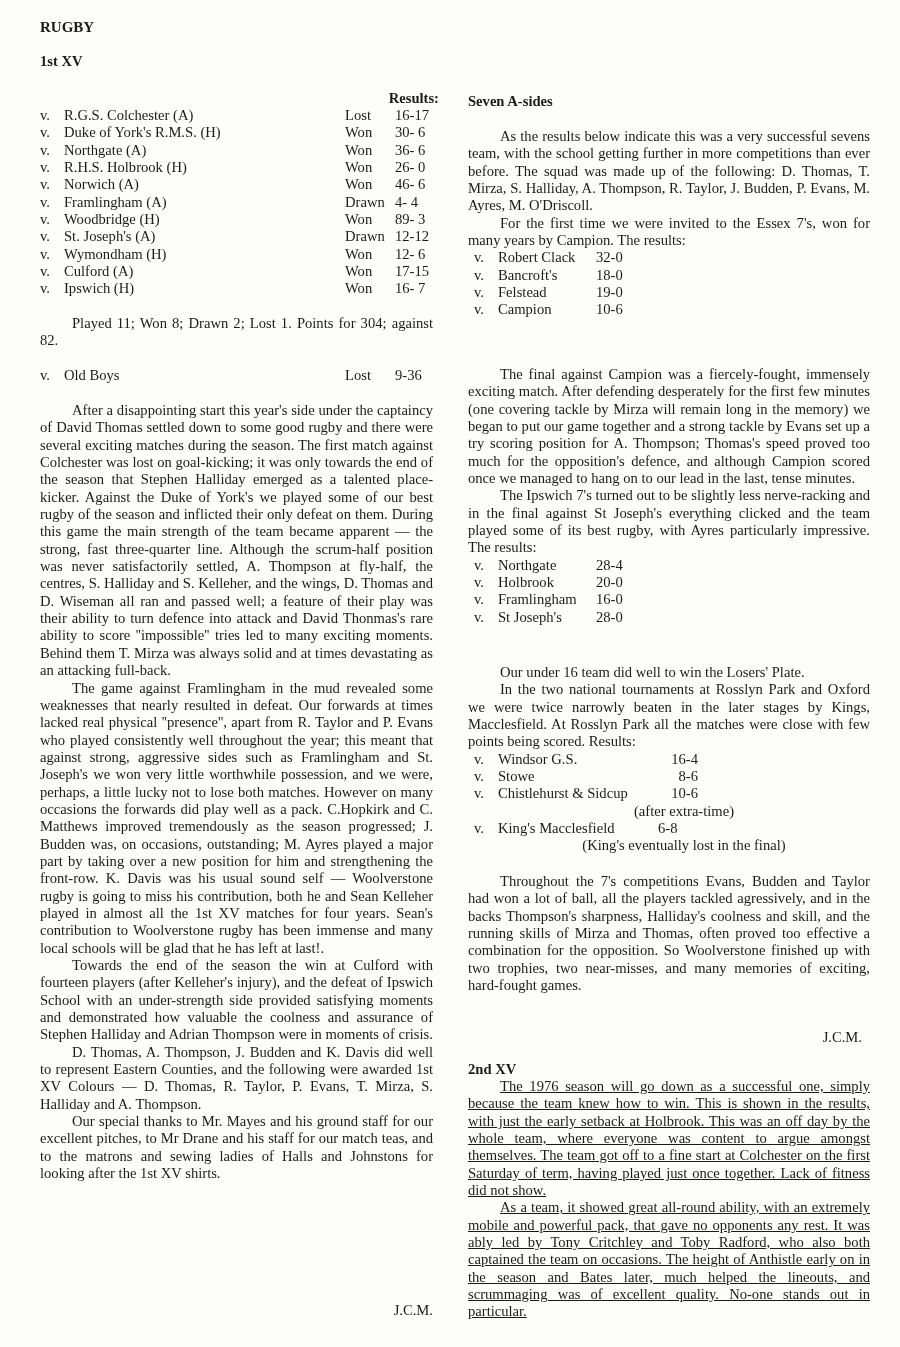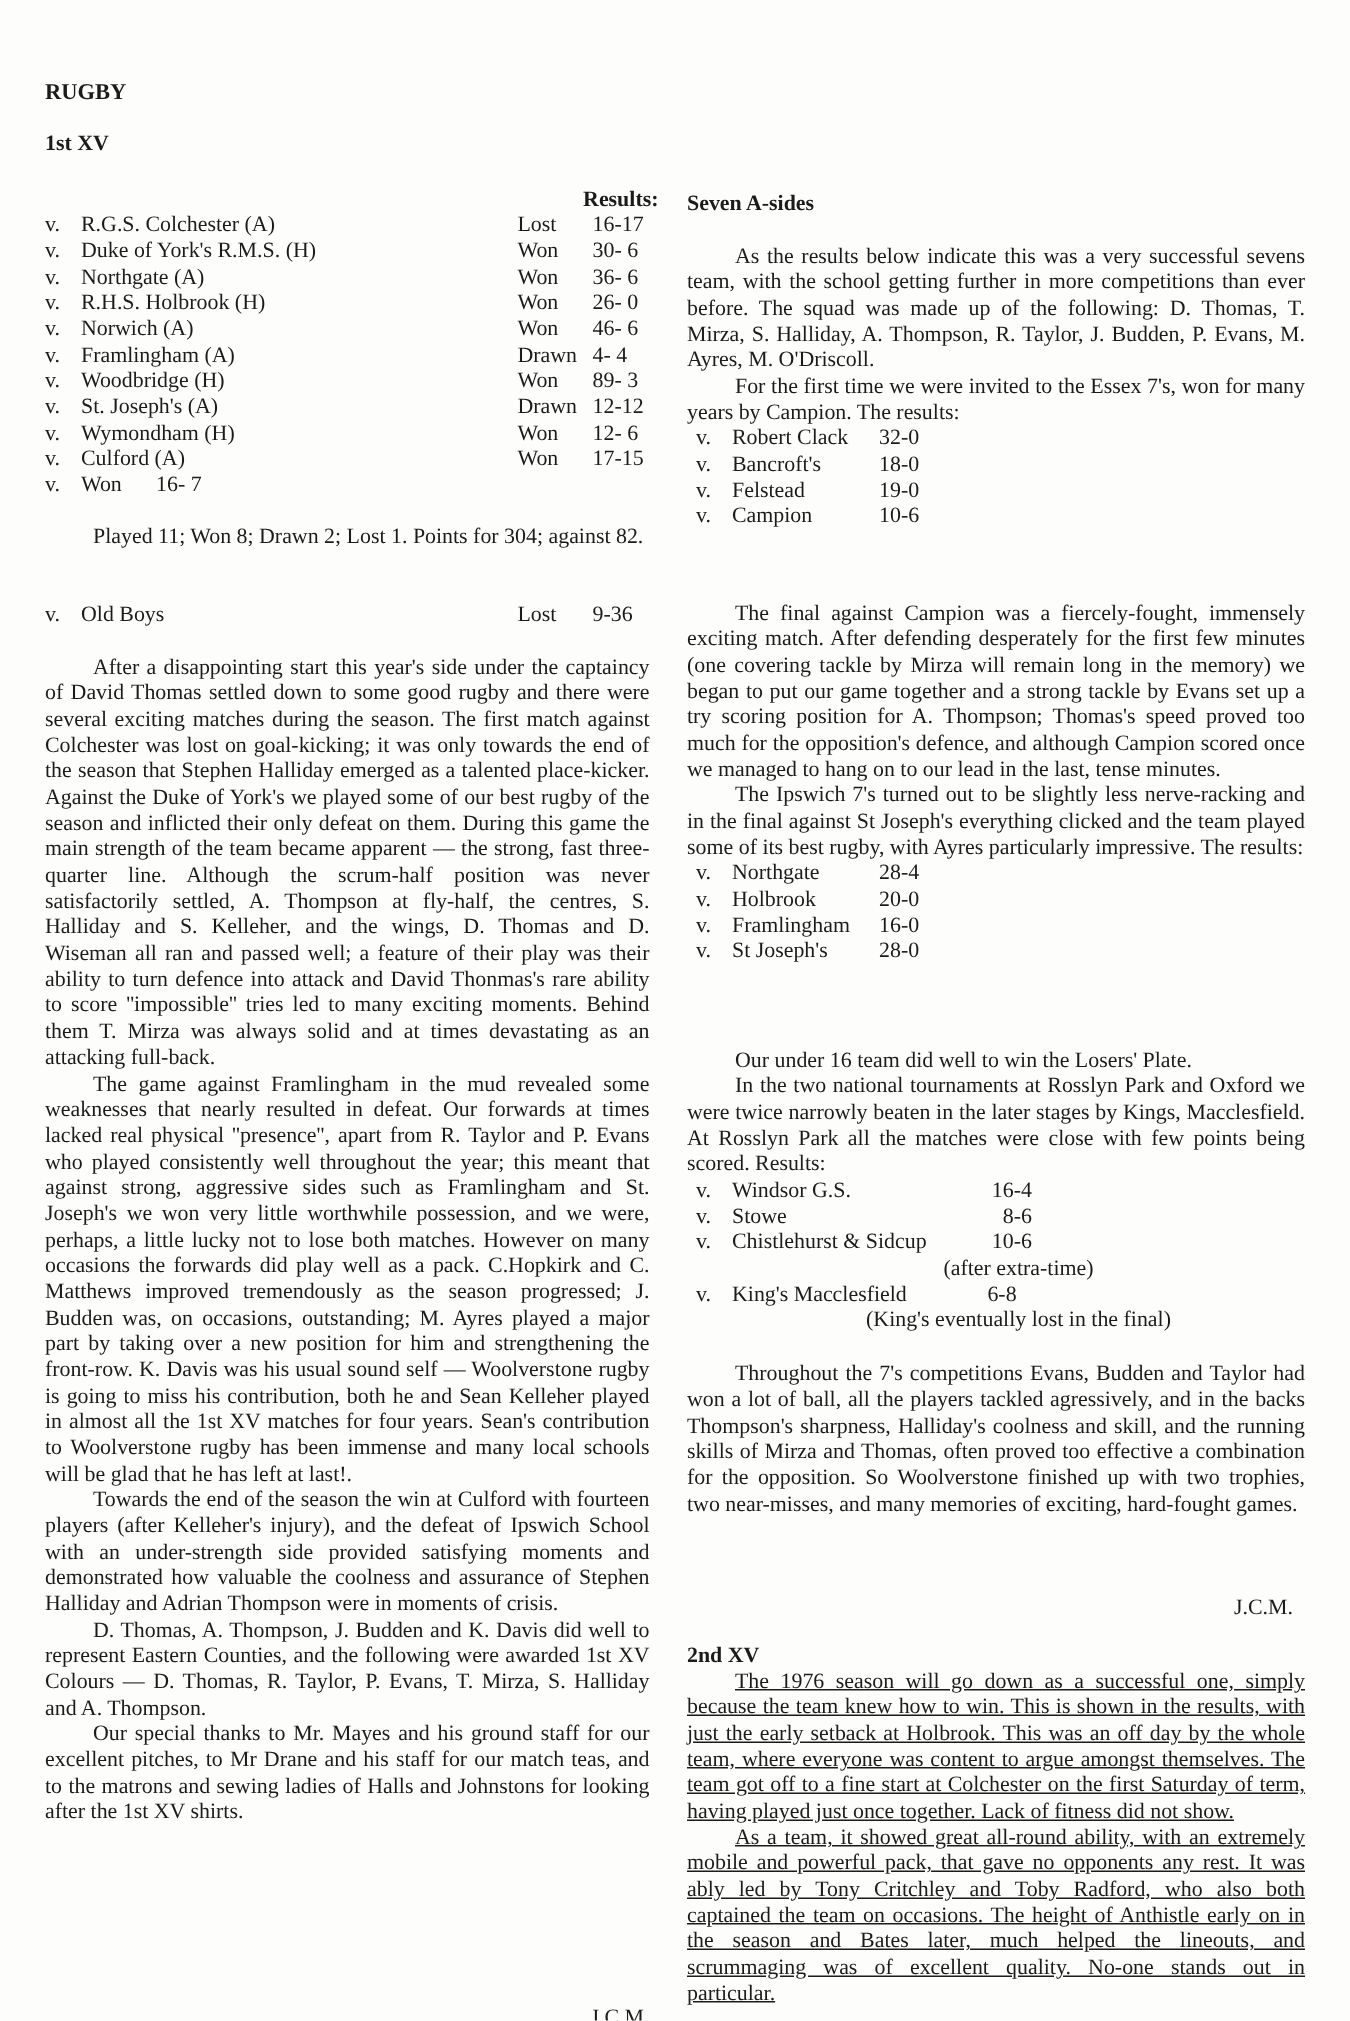--- a/index.html
+++ b/index.html
@@ -1,21 +1,21 @@
 <!DOCTYPE html>
 <html><head>
 <meta charset="utf-8">
 <style>
   html, body { margin:0; padding:0; background:#fdfdfb; }
   body { width:900px; height:1347px; position:relative; overflow:hidden;
          font-family:"Liberation Serif","DejaVu Serif",serif; color:#1b1b1b; }
   .col { position:absolute; font-size:14.6px; line-height:17.35px; }
   #left { left:28px; top:0; width:411px; }
   #right { left:456px; top:0; width:414px; }
-  .abs { position:absolute; left:2px; right:0;margin-top:35px; }
+  .abs { position:absolute; left:12px; right:0; }
   .h1 { font-weight:bold; font-size:15px; }
   .bold { font-weight:bold; }
   p { margin:0; text-align:justify; }
   p.ind { text-indent:32px; }
   .res-row { display:flex; height:17.35px; white-space:nowrap; }
   .res-row .v { width:24px; }
   .res-row .opp { flex:1; }
   .res-row .outc { width:50px; }
   .res-row .score { width:38px; text-align:left; }
   .s7 { display:flex; white-space:nowrap; height:17.35px; }
@@ -89,20 +89,21 @@
         <span class="score">12- 6</span>
       </div>
     <div class="res-row">
         <span class="v">v.</span>
         <span class="opp">Culford (A)</span>
         <span class="outc">Won</span>
         <span class="score">17-15</span>
       </div>
     <div class="res-row">
         <span class="v">v.</span>
+        <span class="opp">Ipswich (H)</span>
         <span class="outc">Won</span>
         <span class="score">16- 7</span>
       </div>
   </div>
 
   <p class="abs ind" style="top:315px; right:6px;">Played 11; Won 8; Drawn 2; Lost 1. Points for 304; against 82.</p>
 
   <div class="abs res-row" style="top:367px; right:6px;">
     <span class="v">v.</span>
     <span class="opp">Old Boys</span>
@@ -194,21 +195,21 @@
         </div>
       <div class="s7">
           <span class="v">v.</span>
           <span class="opp" style="width:160px;">Chistlehurst &amp; Sidcup</span>
           <span class="score" style="width:40px;text-align:right;">10-6</span>
         </div>
       <div class="note">(after extra-time)</div>
       <div class="s7">
           <span class="v">v.</span>
           <span class="opp" style="width:160px;">King's Macclesfield</span>
-          <span class="score" style="width:40px;text-align:center;">6-8</span>
+          <span class="score" style="width:40px;text-align:left;">6-8</span>
         </div>
       <div class="note">(King's eventually lost in the final)</div>
     </div>
   </div>
 
   <p class="abs ind" style="top:873px;">Throughout the 7's competitions Evans, Budden and Taylor had won a lot of ball, all the players tackled agressively, and in the backs Thompson's sharpness, Halliday's coolness and skill, and the running skills of Mirza and Thomas, often proved too effective a combination for the opposition. So Woolverstone finished up with two trophies, two near-misses, and many memories of exciting, hard-fought games.</p>
   <div class="abs sig" style="top:1029px; right:8px;">J.C.M.</div>
 
   <div class="abs bold" style="top:1061px;">2nd XV</div>
   <div class="abs" style="top:1078px;text-decoration:underline;">

